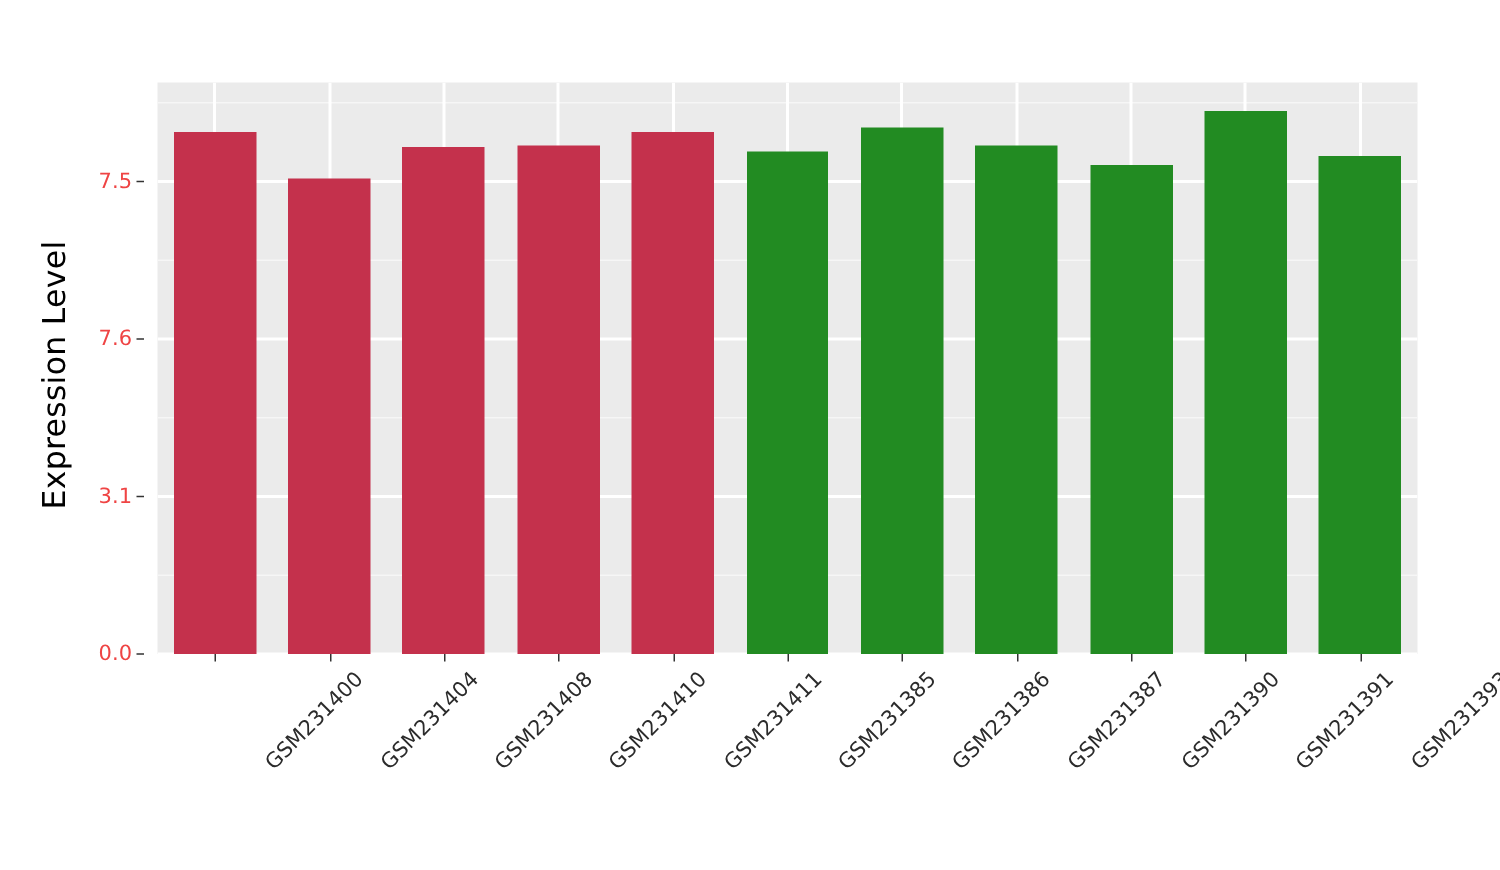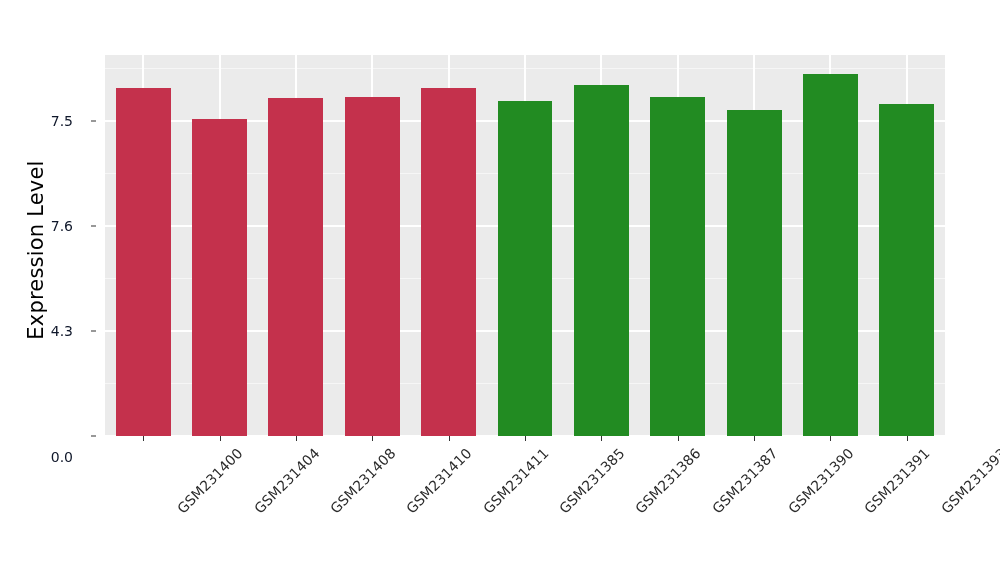--- a/index.html
+++ b/index.html
@@ -40,24 +40,24 @@
   
   .ytick-labels {
     position: absolute;
     left: 50px;
     top: 55px;
     width: 46px;
     height: 381px;
   }
   .ytick-label {
     position: absolute;
-    right: 23px;
+    right: 8px;
     transform: translateY(-50%);
     font-size: 14px;
-    color: #0f172a;
+    color: #ef4444;
     white-space: nowrap;
   }
   .ytick-mark {
     position: absolute;
     right: 0px;
     width: 5px;
     height: 1px;
     background: #333333;
     transform: translateY(-50%);
   }
@@ -130,23 +130,23 @@
   }
 </style>
 </head>
 <body>
 
 <div class="figure">
 
   <div class="ylab">Expression Level</div>
 
   <div class="ytick-labels">
-      <div class="ytick-label" style="top: 381px; margin-top: 21px;">0.0</div>
+      <div class="ytick-label" style="top: 381px;">0.0</div>
       <div class="ytick-mark" style="top: 381px;"></div>
-      <div class="ytick-label" style="top: 275.983px;">4.3</div>
+      <div class="ytick-label" style="top: 275.983px;">3.1</div>
       <div class="ytick-mark" style="top: 275.983px;"></div>
       <div class="ytick-label" style="top: 170.967px;">7.6</div>
       <div class="ytick-mark" style="top: 170.967px;"></div>
       <div class="ytick-label" style="top: 65.9504px;">7.5</div>
       <div class="ytick-mark" style="top: 65.9504px;"></div>
     </div>
 
   <div class="panel" style="background: rgb(235, 235, 235);">
       <div class="grid-minor-y" style="top: 328.492px;"></div>
       <div class="grid-minor-y" style="top: 223.475px;"></div>

